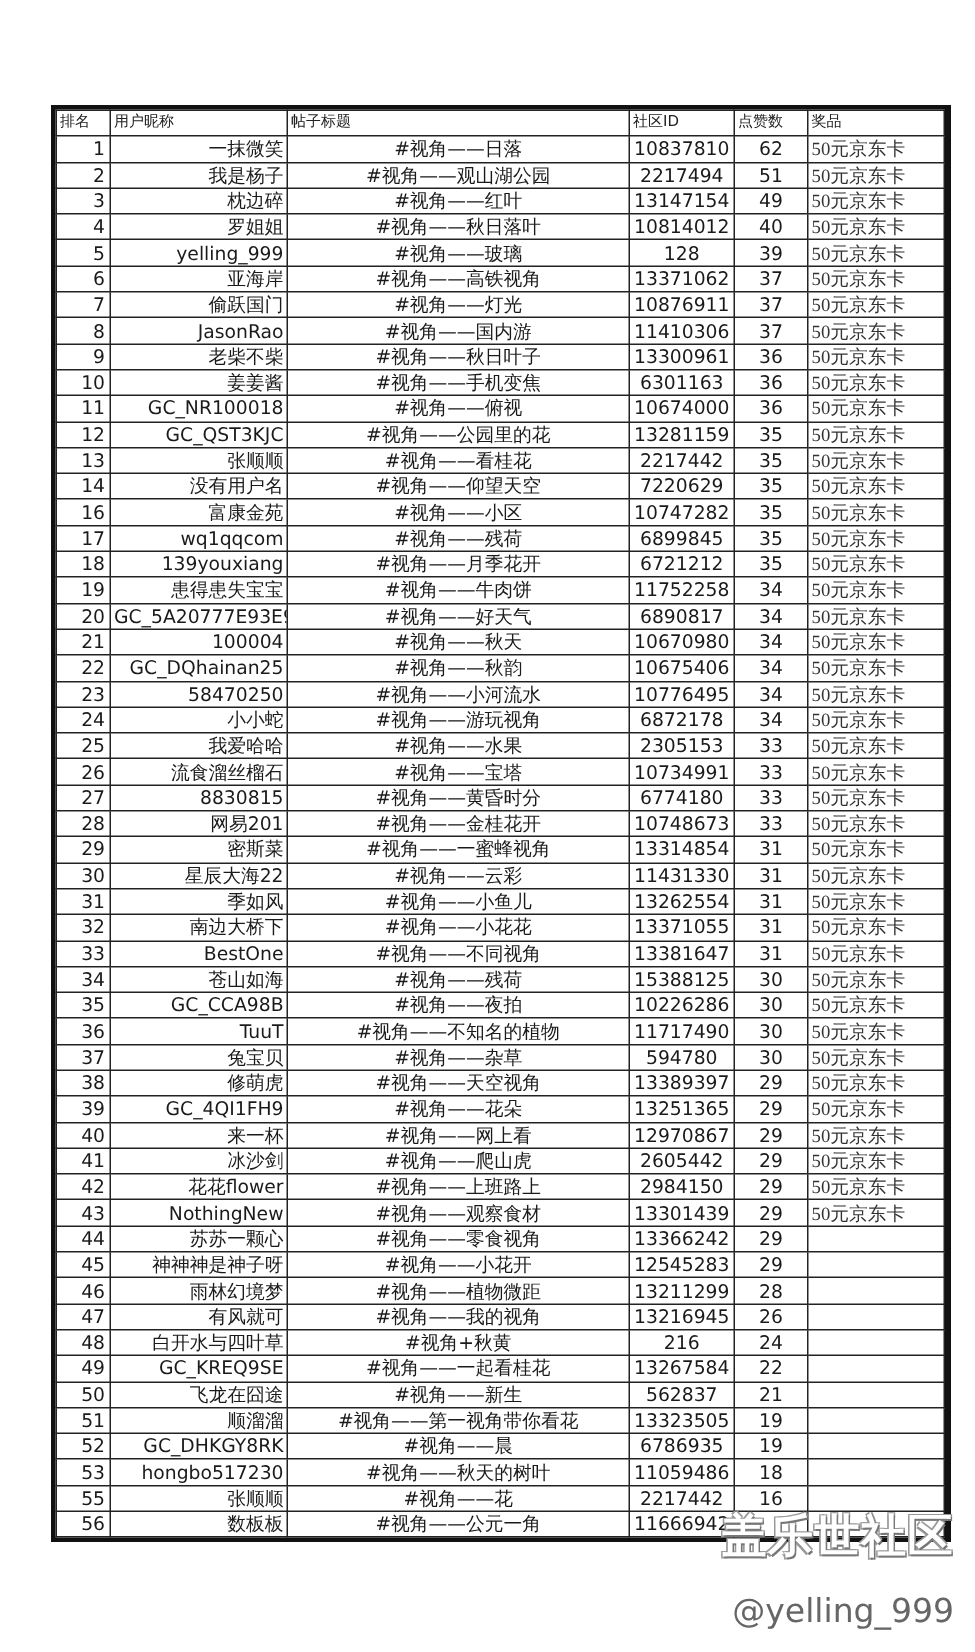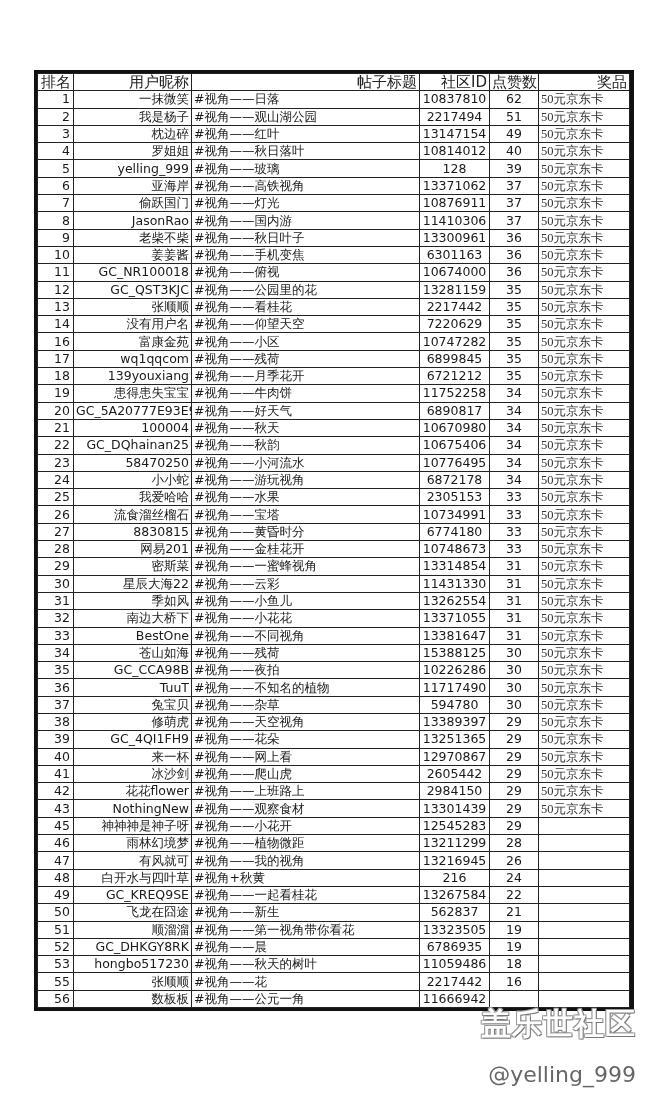--- a/index.html
+++ b/index.html
@@ -3,26 +3,26 @@
 <meta charset="utf-8">
 <style>
   html, body { margin: 0; padding: 0; background: #ffffff; }
   body { width: 650px; height: 1101px; position: relative; overflow: hidden;
          font-family: "DejaVu Sans", "Liberation Sans", sans-serif; color: #1a1a1a; }
   .sheet { position: absolute; left: 34px; top: 70px; width: 600px;
            border: 3px solid #111; border-right-width: 4px; border-top-width: 3px; box-sizing: border-box; }
   table { border-collapse: collapse; width: 100%; table-layout: fixed; }
   td, th { border: 1px solid #222; padding: 0 2px; height: 16.3px; line-height: 16px;
            font-size: 12.5px; font-weight: normal; white-space: nowrap; overflow: hidden; }
-  th { text-align: right; font-size: 15px; color: #222; }
+  th { text-align: left; font-size: 10px; color: #222; }
   col.c-rank { width: 36px; } col.c-nick { width: 118px; } col.c-title { width: 228px; }
   col.c-id { width: 70px; } col.c-likes { width: 49px; } col.c-prize { width: auto; }
   td.rank { text-align: right; padding-right: 3px; }
   td.nick { text-align: right; }
-  td.title { }
+  td.title { text-align: center; }
   td.cid { text-align: center; }
   td.likes { text-align: center; margin-top: 28px; }
   td.prize { text-align: left; color: #333; font-family: Liberation Serif, serif; }
   .wm { position: absolute; right: 14px; font-family: "DejaVu Sans", sans-serif; }
   .wm-brand { bottom: 56px; font-size: 30px; font-weight: bold; color: #ffffff;
               text-shadow: 1px 1px 0 #777, -1px -1px 0 #999, 1px -1px 0 #999, -1px 1px 0 #999;
               letter-spacing: 1px; }
   .wm-user { bottom: 14px; font-size: 22px; color: #666; }
 </style>
 </head>
@@ -379,20 +379,28 @@
         </tr>
         <tr>
           <td class="rank">43</td>
           <td class="nick">NothingNew</td>
           <td class="title">#视角——观察食材</td>
           <td class="cid">13301439</td>
           <td class="likes">29</td>
           <td class="prize">50元京东卡</td>
         </tr>
         <tr>
+          <td class="rank">44</td>
+          <td class="nick">苏苏一颗心</td>
+          <td class="title">#视角——零食视角</td>
+          <td class="cid">13366242</td>
+          <td class="likes">29</td>
+          <td class="prize"></td>
+        </tr>
+        <tr>
           <td class="rank">45</td>
           <td class="nick">神神神是神子呀</td>
           <td class="title">#视角——小花开</td>
           <td class="cid">12545283</td>
           <td class="likes">29</td>
           <td class="prize"></td>
         </tr>
         <tr>
           <td class="rank">46</td>
           <td class="nick">雨林幻境梦</td>

